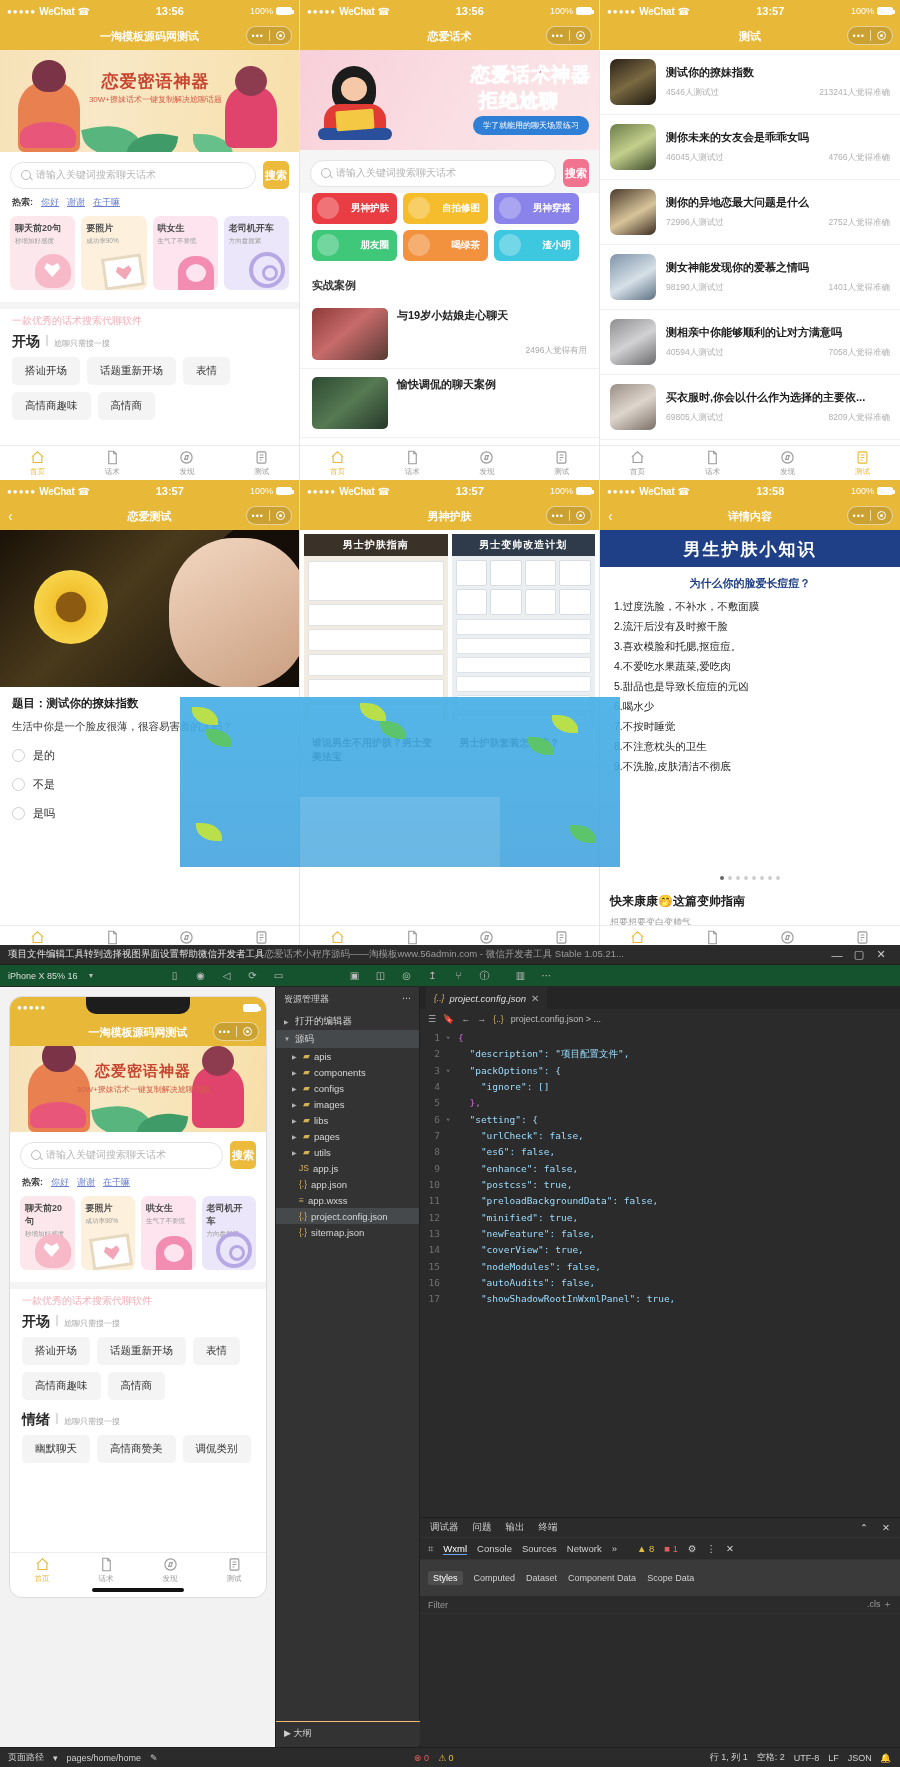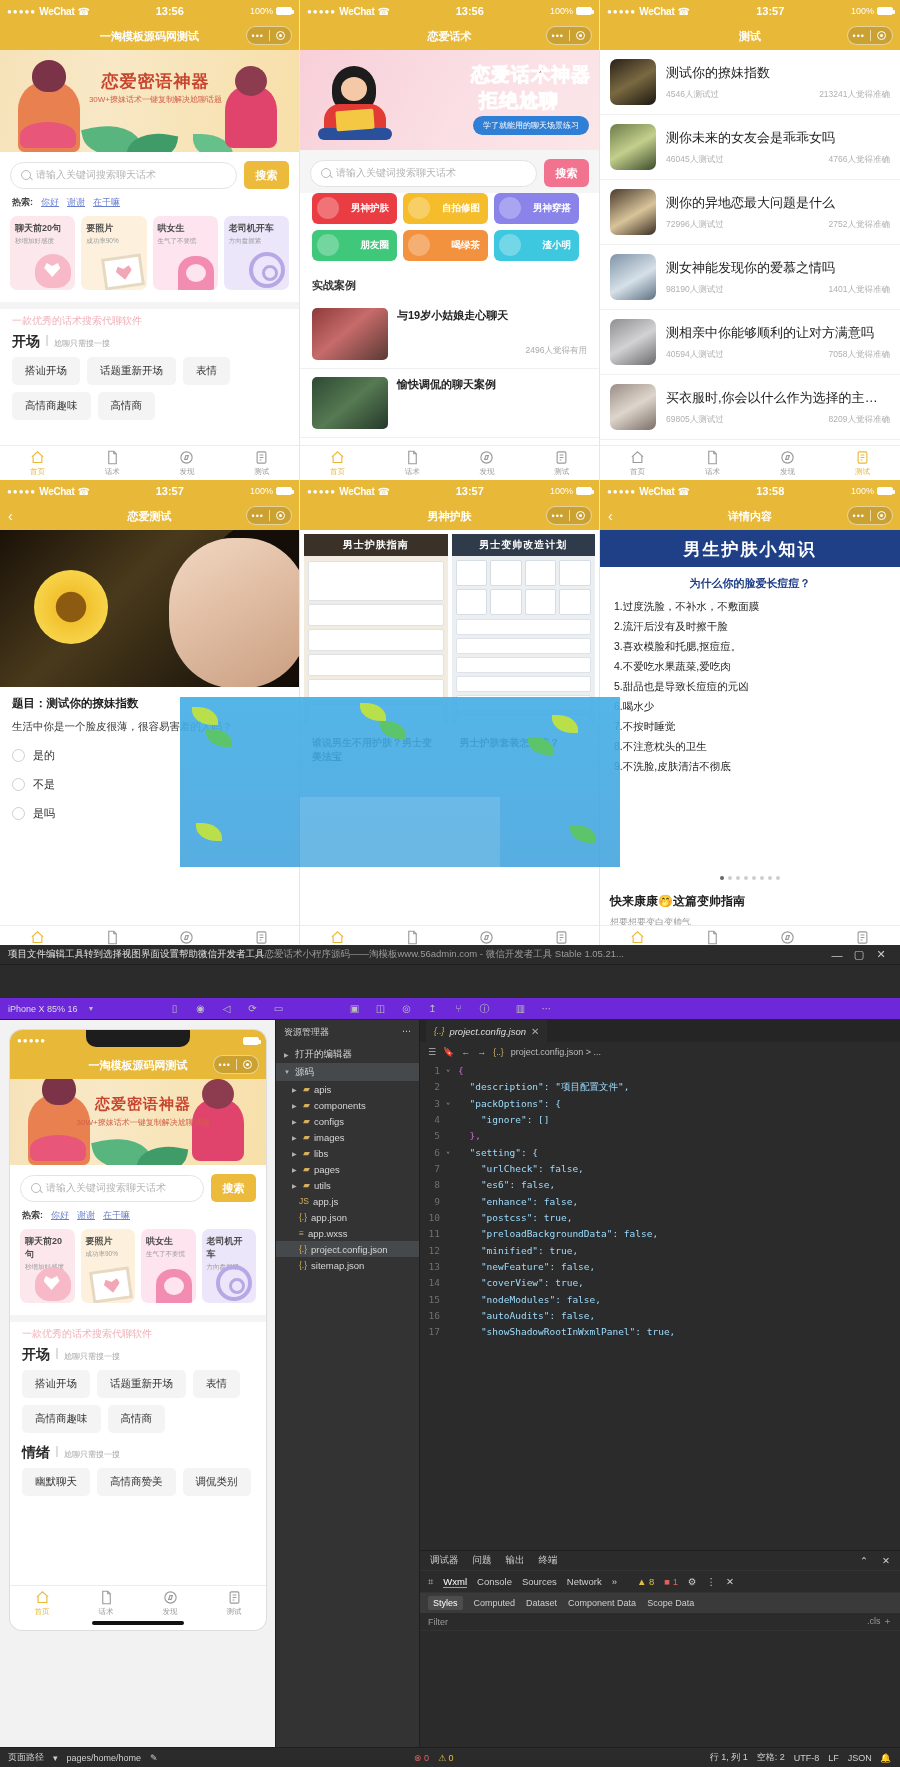--- a/index.html
+++ b/index.html
@@ -69,21 +69,21 @@
     border-radius:50%;}
 
   .searchrow { display:flex; align-items:center; gap:7px; padding:9px 10px 6px; background:#fff;}
   .searchbox { flex:1; height:27px; border:1px solid #e3e3e3; border-radius:14px;
     display:flex; align-items:center; gap:5px; padding:0 10px; background:#fff;}
   .s-icon { width:10px; height:10px; border:1.4px solid #b9b9b9; border-radius:50%;
     position:relative; flex:none;}
   .s-icon:after{content:'';position:absolute;width:4px;height:1.4px;background:#b9b9b9;
     right:-3px;bottom:0px;transform:rotate(45deg);}
   .s-ph { font-size:10px; color:#b5b5b5; }
-  .s-btn { width:45px; height:28px; background:#edbb3c; color:#fff; border-radius:5px;
+  .s-btn { width:26px; height:28px; background:#edbb3c; color:#fff; border-radius:5px;
     display:flex;align-items:center;justify-content:center;font-size:11px;font-weight:bold;}
   .s-btn.pink { background:#f2738f; border-radius:6px; }
 
   .hotrow { display:flex; align-items:center; gap:8px; padding:1px 12px 7px; font-size:9px;}
   .hotlabel { color:#444; font-weight:bold; }
   .hotword { color:#6a7fd0; text-decoration:underline; }
 
   .cards4 { display:flex; gap:6px; padding:0 10px 12px; }
   .card4 { flex:1; height:74px; border-radius:7px; padding:6px 5px; position:relative;
     overflow:hidden;}
@@ -160,21 +160,21 @@
   .qrow { display:flex; gap:10px; padding:9px 10px; border-bottom:1px solid #f0f0f0;
     align-items:center; }
   .qthumb { width:46px; height:46px; border-radius:7px; flex:none; }
   .q1{background:linear-gradient(150deg,#2a2118,#7a6a42 50%,#1c1710);}
   .q2{background:linear-gradient(150deg,#6d7c4a,#c3cf8c 50%,#3c4a2c);}
   .q3{background:linear-gradient(150deg,#4a3a2c,#d8c49a 55%,#3a2c22);}
   .q4{background:linear-gradient(150deg,#7f94a8,#d6e0e8 55%,#5c7082);}
   .q5{background:linear-gradient(150deg,#8e8e90,#d2d2d4 50%,#6a6a6c);}
   .q6{background:linear-gradient(150deg,#9a8e86,#ded6cc 50%,#7a6e66);}
   .qmain { flex:1; min-width:0; }
-  .qtitle { font-size:13px; font-weight:normal; color:#1d1d1d; white-space:nowrap;
+  .qtitle { font-size:11px; font-weight:bold; color:#1d1d1d; white-space:nowrap;
     overflow:hidden; text-overflow:ellipsis;}
   .qmeta { display:flex; justify-content:space-between; margin-top:7px; }
   .qmeta span { font-size:8.5px; color:#b0b0b0; }
 
   
   .tabbar { position:absolute; bottom:0; left:0; right:0; height:35px; background:#fff;
     border-top:1px solid #ececec; display:flex; }
   .tab { flex:1; display:flex; flex-direction:column; align-items:center;
     justify-content:center; gap:2px; }
   .tab .tl { font-size:7.5px; color:#9a9a9a; }
@@ -228,22 +228,22 @@
   
   .ide { position:absolute; left:0; top:945px; width:900px; height:822px; background:#2b2b2b;
     color:#ddd; font-size:10px; }
   .ide-menu { height:20px; background:#2b2b2b; display:flex; align-items:center;
     padding:0 8px; border-bottom:1px solid #1e1e1e; }
   .ide-menu .mi { font-size:9.5px; color:#e2e2e2; white-space:nowrap;}
   .ide-menu .mdim { color:#9a9a9a; }
   .ide-menu .spacer { flex:1; }
   .winbtn { width:22px; text-align:center; color:#ccc; font-size:11px;}
 
-  .ide-sub { height:22px; background:#6d28d9; display:flex; align-items:center; gap:10px;
-    padding:0 8px; border-bottom:1px solid #262626;margin-top:33px;}
+  .ide-sub { height:22px; background:#14532d; display:flex; align-items:center; gap:10px;
+    padding:0 8px; border-bottom:1px solid #262626;}
   .ide-sub .dev { font-size:9px; color:#ddd; }
   .chev { font-size:7px; color:#bbb; }
   .icbtn { width:16px; height:14px; display:flex; align-items:center; justify-content:center;
     color:#bdbdbd; }
 
   .ide-main { display:flex; height:780px; }
   .sim { width:276px; background:#f2f2f2; border-right:1px solid #1f1f1f; padding:10px;}
   .sim-phone { width:256px; height:600px; background:#fff; border-radius:12px;
     overflow:hidden; position:relative; box-shadow:0 0 0 1px #ddd;}
   .sim-notch{position:absolute;left:50%;transform:translateX(-50%);top:0;width:104px;height:17px;
@@ -278,21 +278,21 @@
   .ct2 { white-space:pre; }
   .k { color:#9cdcfe; } .br { color:#d16bd1; }
 
   .devtools { height:250px; background:#2b2b2b; border-top:1px solid #1f1f1f; }
   .dt-h { height:20px; display:flex; align-items:center; gap:14px; padding:0 10px;
     font-size:9.5px; color:#cfcfcf; border-bottom:1px solid #333;}
   .dt-h .spacer { flex:1; }
   .dt-tabs { height:22px; display:flex; align-items:center; gap:10px; padding:0 8px;
     font-size:9.5px; color:#cfcfcf; border-bottom:1px solid #333;}
   .dt-tabs .on { color:#fff; border-bottom:1px solid #6aa6ff; }
-  .dt-tabs2 { height:20px; display:flex; align-items:center; gap:11px; padding:0 8px;
+  .dt-tabs2 { height:36px; display:flex; align-items:center; gap:11px; padding:0 8px;
     font-size:9px; color:#cfcfcf; background:#3a3a3a; }
   .dt-tabs2 .on { color:#fff; background:#4d4d4d; padding:2px 5px; border-radius:2px;}
   .dt-filter { height:18px; display:flex; align-items:center; justify-content:space-between;
     padding:0 8px; font-size:9px; color:#999; border-bottom:1px solid #333;}
   .warn { color:#e0c040; } .err { color:#e06060; }
 
   .ide-status { position:absolute; bottom:0; left:0; width:900px; height:20px; background:#2b2b2b;
     display:flex; align-items:center; gap:9px; padding:0 8px; font-size:9px; color:#cfcfcf;
     border-top:1px solid #1f1f1f; }
   .ide-status .spacer { flex:1; }

